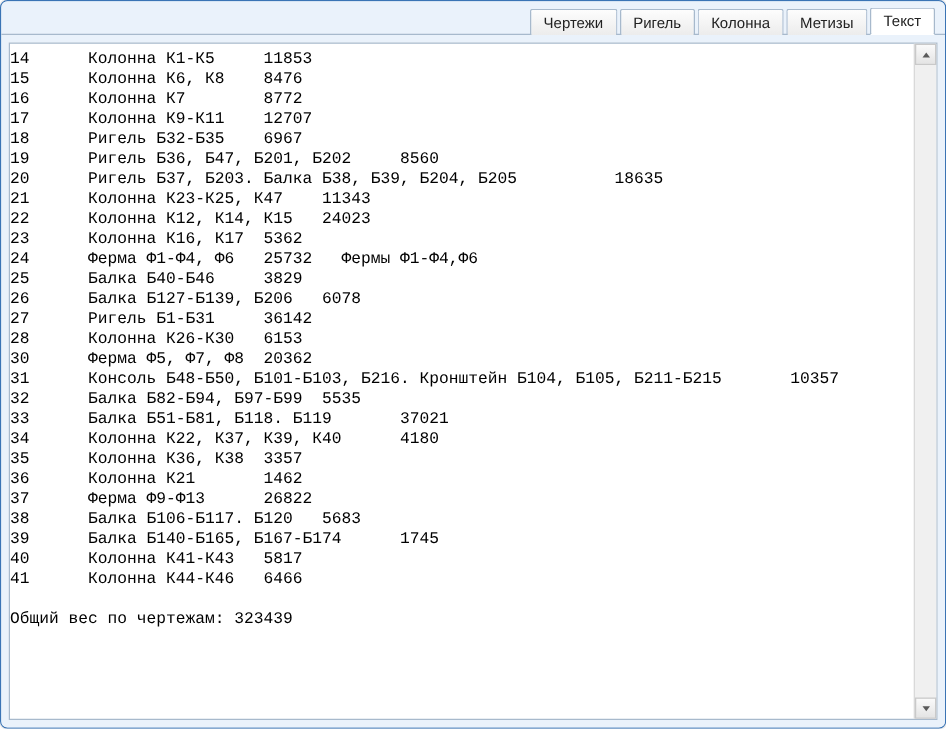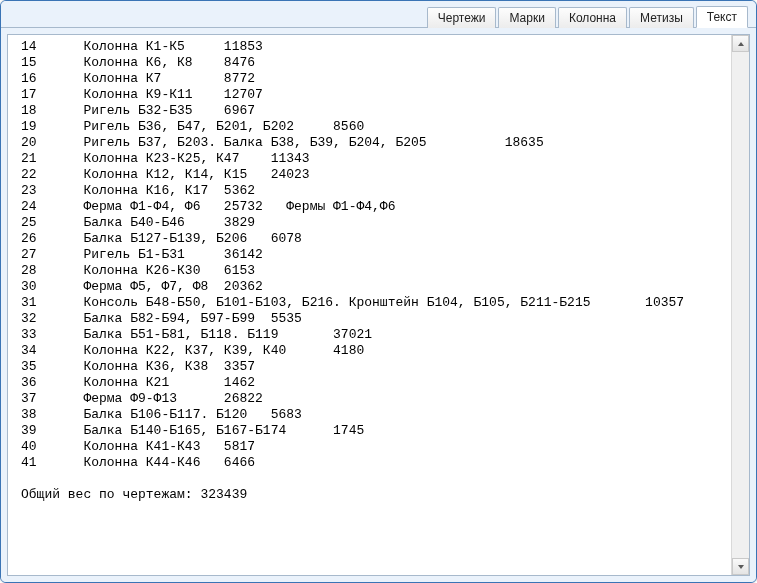--- a/index.html
+++ b/index.html
@@ -109,21 +109,21 @@
     background: #ffffff;
     display: flex;
     position: relative;
   }
   .text-area {
     flex: 1;
     font-family: Consolas, "Courier New", monospace;
     font-size: 13px;
     line-height: 16px;
     white-space: pre;
-    padding: 4px 13px;
+    padding: 4px 0;
     overflow: hidden;
     color: #000;
   }
   .scrollbar {
     width: 17px;
     background: #f0f0f0;
     border-left: 1px solid #d9d9d9;
     display: flex;
     flex-direction: column;
   }
@@ -138,21 +138,21 @@
   .sb-track { flex: 1; background: #f0f0f0; }
 </style>
 </head>
 <body>
 
 <div class="window">
 
 
   <div class="tabstrip">
     <div class="tab">Чертежи</div>
-    <div class="tab">Марки</div>
+    <div class="tab">Ригель</div>
     <div class="tab">Колонна</div>
     <div class="tab">Метизы</div>
     <div class="tab active">Текст</div>
   </div>
 
   <div class="client">
     <div class="textbox-wrap">
       <div class="text-area" id="text-area">14      Колонна К1-К5     11853
 15      Колонна К6, К8    8476
 16      Колонна К7        8772

